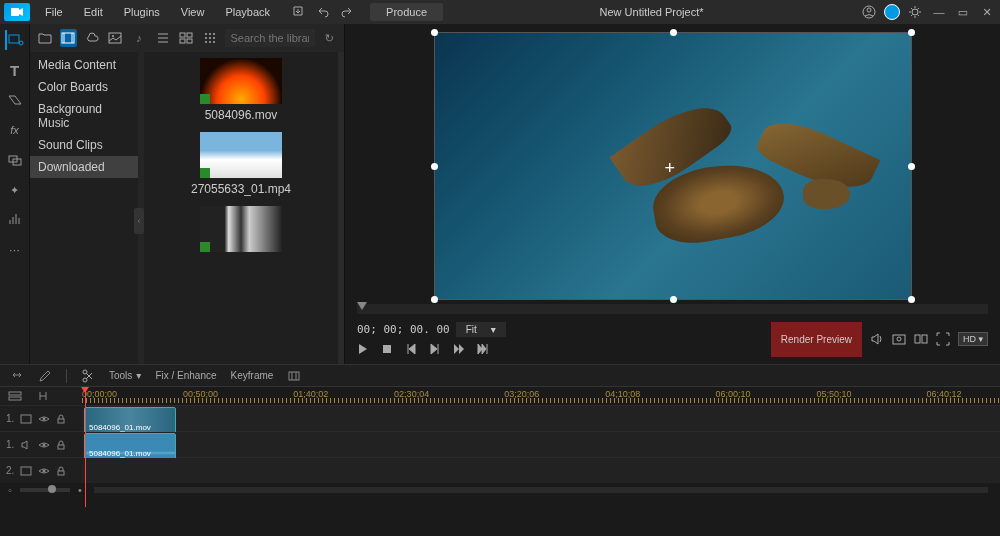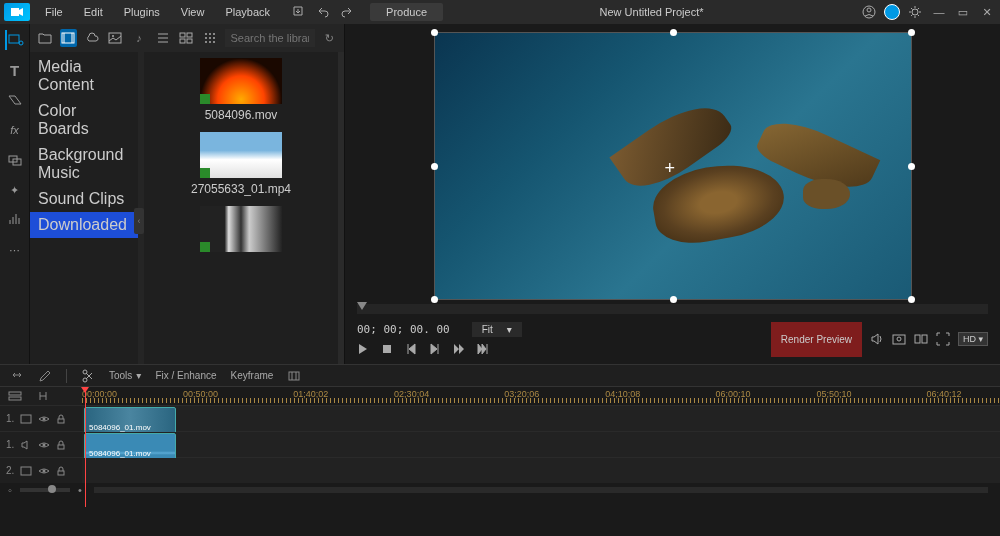--- a/index.html
+++ b/index.html
@@ -20,22 +20,22 @@
 .left-tool { width: 20px; height: 20px; display: flex; align-items: center; justify-content: center; color: #999; cursor: pointer; }
 .left-tool.active { color: #0099e5; border-left: 2px solid #0099e5; }
 
 .library { width: 315px; background: #1f1f1f; display: flex; flex-direction: column; border-right: 1px solid #111; }
 .lib-toolbar { height: 28px; display: flex; align-items: center; padding: 0 6px; gap: 6px; background: #252525; }
 .lib-tool { width: 20px; height: 18px; display: flex; align-items: center; justify-content: center; color: #888; cursor: pointer; border-radius: 2px; }
 .lib-tool.active { background: #0066aa; color: #fff; }
 .search-input { background: #2a2a2a; border: none; color: #888; padding: 3px 6px; font-size: 11px; width: 90px; }
 .lib-body { flex: 1; display: flex; }
 .lib-cats { width: 108px; background: #1f1f1f; padding-top: 2px; }
-.cat-item { padding: 4px 8px; cursor: pointer; color: #ccc; font-size: 16px; }
-.cat-item.selected { background: #1d4ed8; }
+.cat-item { padding: 4px 8px; cursor: pointer; color: #ccc; font-size: 12px; }
+.cat-item.selected { background: #404040; }
 .lib-divider { width: 6px; background: #252525; position: relative; }
 .lib-grip { position: absolute; top: 50%; left: -4px; width: 10px; height: 26px; background: #333; border-radius: 2px; display: flex; align-items: center; justify-content: center; color: #777; font-size: 9px; cursor: pointer; }
 .lib-thumbs { flex: 1; overflow-y: auto; padding: 6px 0; }
 .thumb-item { text-align: center; margin-bottom: 10px; }
 .thumb-img { width: 82px; height: 46px; margin: 0 auto 4px; position: relative; }
 .thumb-fire { background: radial-gradient(ellipse at 50% 90%, #ffaa00, #ff4400 40%, #1a0800 70%); }
 .thumb-crowd { background: linear-gradient(135deg, #ddd 20%, #888 50%, #444 80%); }
 .thumb-mountain { background: linear-gradient(to bottom, #7ab5de 40%, #fff 60%, #e0e0e0); }
 .thumb-interior { background: linear-gradient(90deg, #222 30%, #ddd 35%, #333 50%, #ccc 60%, #222); }
 .thumb-badge { position: absolute; bottom: 0; left: 0; width: 10px; height: 10px; background: #2a8a2a; }
@@ -284,21 +284,21 @@
         <div class="handle h-bm"></div>
         <div class="handle h-br"></div>
         <div class="center-cross">+</div>
       </div>
     </div>
     <div class="preview-scrub">
         <div class="scrub-handle"></div>
       </div>
     <div class="preview-controls">
       <div style="display:flex;flex-direction:column;gap:4px">
-        <div style="display:flex;gap:22px;align-items:center">
+        <div style="display:flex;gap:6px;align-items:center">
           <span class="timecode">00; 00; 00. 00</span>
           <div class="fit-dd">
               <span>Fit</span>
               <span>▾</span>
             </div>
         </div>
         <div class="pc-btns">
           <span class="pc-btn">
               <svg width="12" height="12" viewBox="0 0 12 12">
                 <path d="M2 1 L10 6 L2 11 Z" fill="#aaa"></path>

